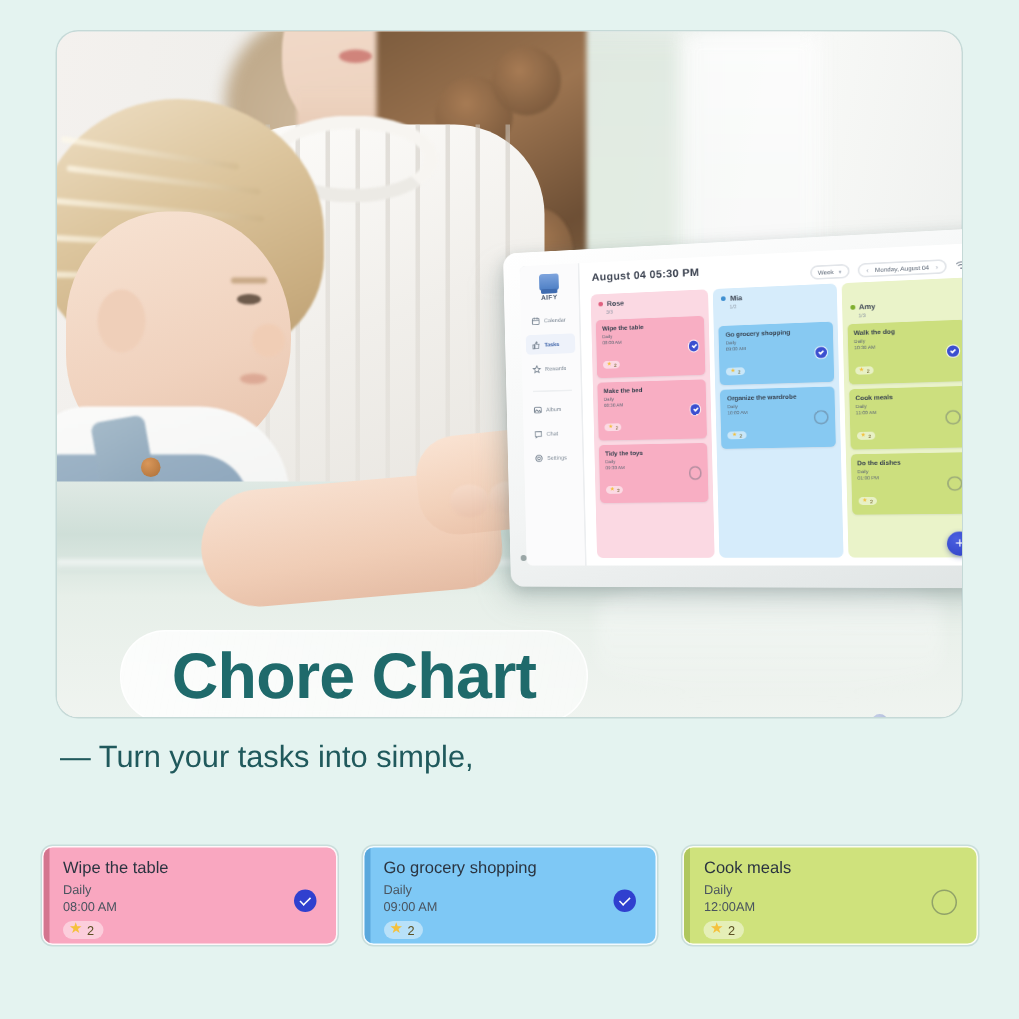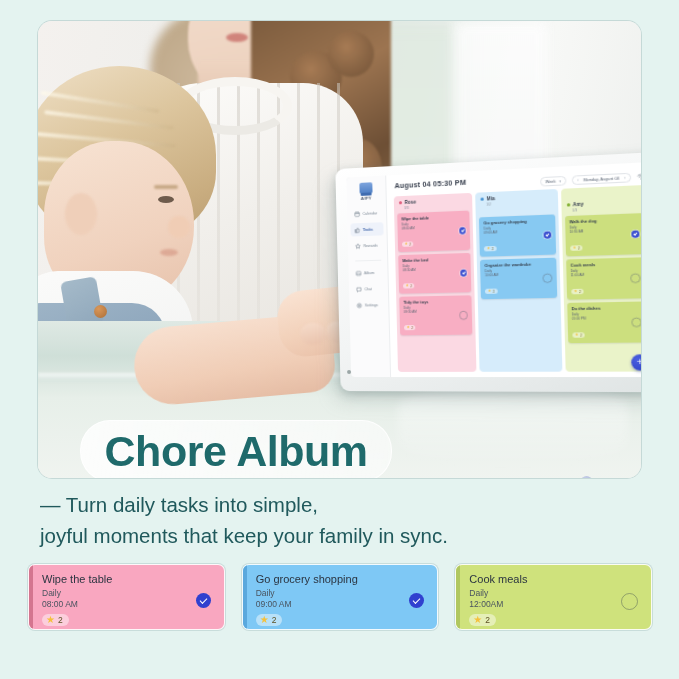--- a/index.html
+++ b/index.html
@@ -632,27 +632,26 @@
             </div>
 
             <div class="fab">+</div>
           </div>
         </div>
       </div>
     </div>
   </div>
 
   <div class="title-badge">
-    <span class="title-text">Chore Album</span>
+    <span class="title-text">Chore Chart</span>
   </div>
 </div>
 
 <div class="tagline">
-  <div>— Turn daily tasks into simple,</div>
-  <div>joyful moments that keep your family in sync.</div>
+  <div>— Turn your tasks into simple,</div>
 </div>
 
 <div class="cards">
 
   <div class="card" style="background:#f9a7c0">
     <div class="card-accent" style="background:#d4758f"></div>
     <div class="card-title">Wipe the table</div>
     <div class="card-sub">Daily</div>
     <div class="card-time">08:00 AM</div>
     <div class="card-star">

